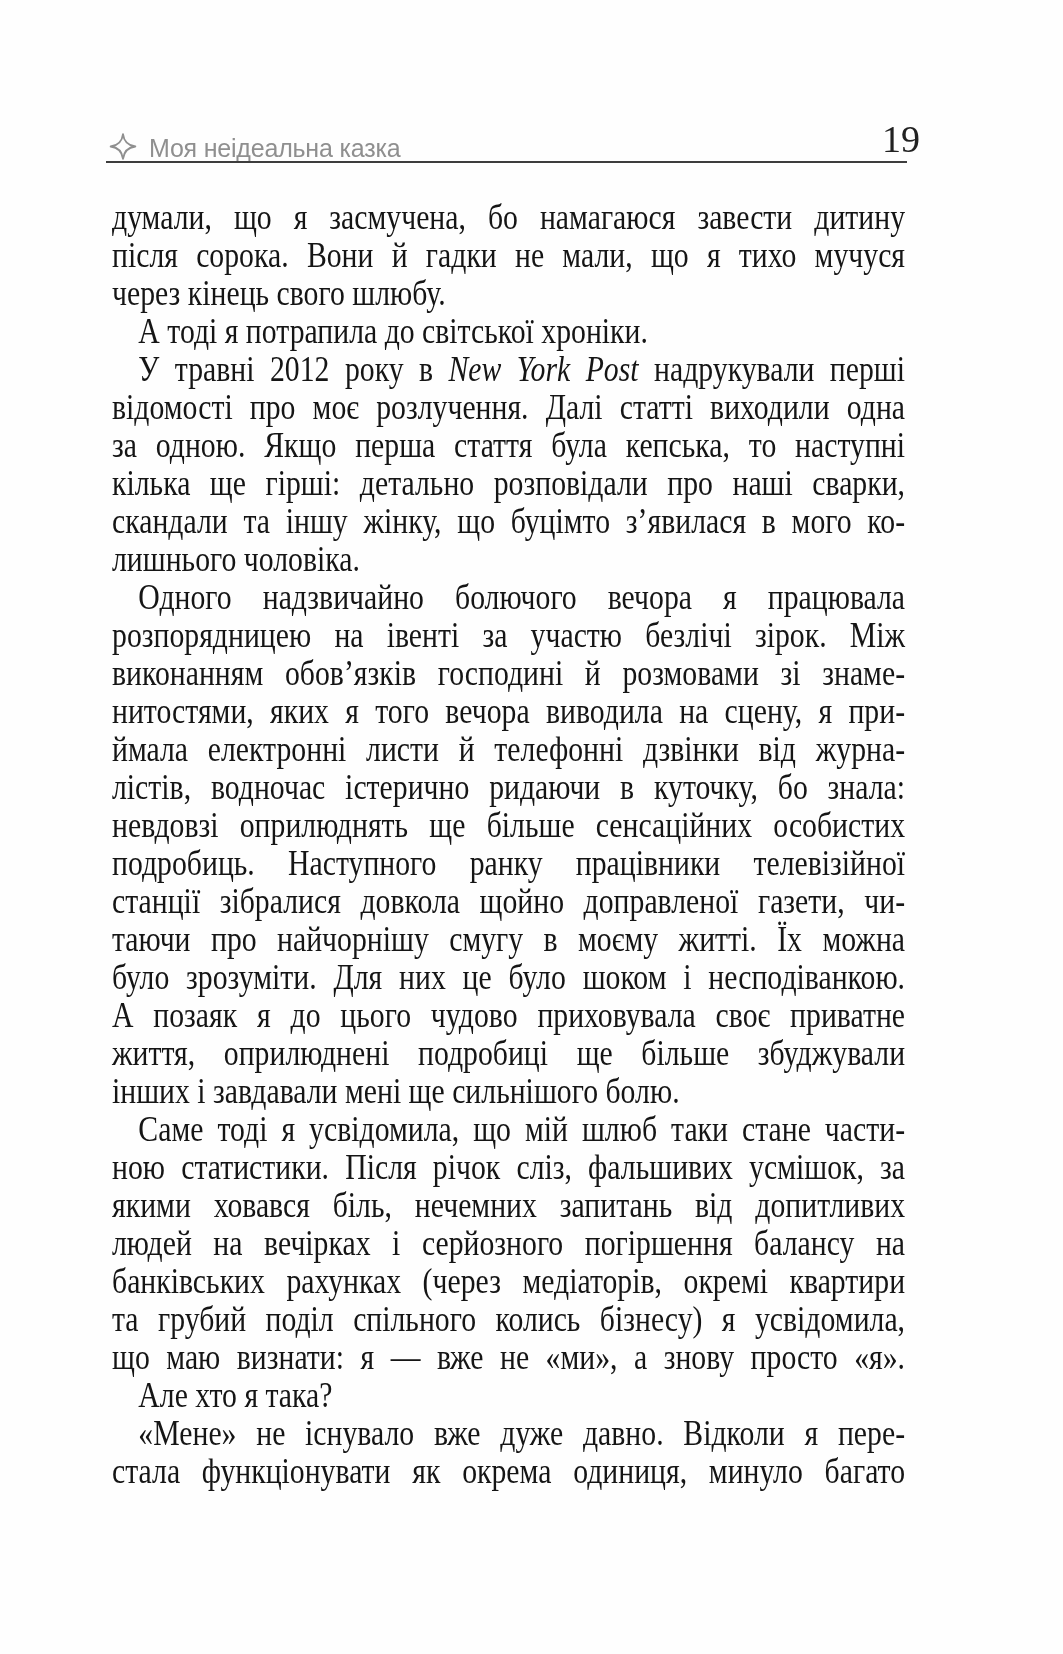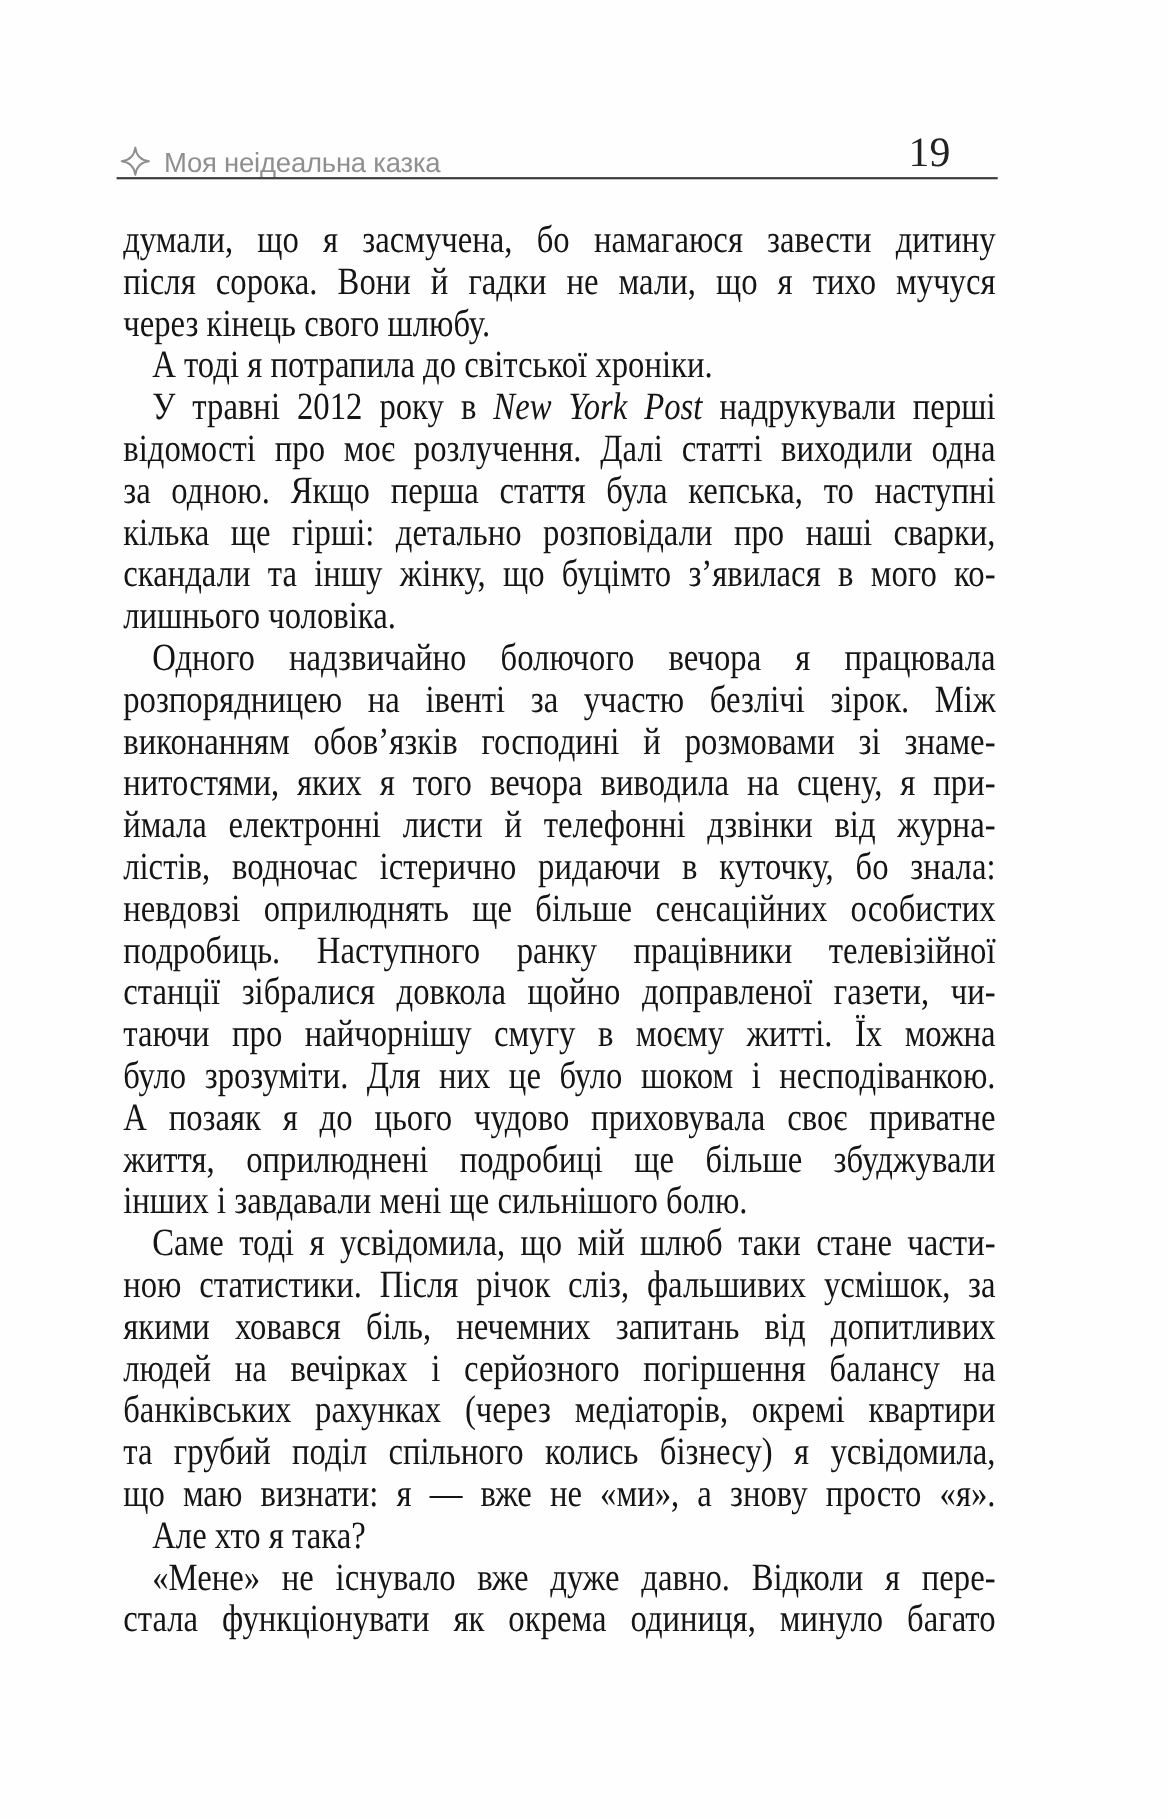--- a/index.html
+++ b/index.html
@@ -30,21 +30,21 @@
     left: 149px;
     top: 134px;
     font-family: "Liberation Sans", sans-serif;
     font-size: 25px;
     line-height: 28px;
     letter-spacing: -0.2px;
     color: #8f8f8f;
   }
   .pagenum {
     position: absolute;
-    left: 664px;
+    left: 720px;
     top: 119px;
     width: 200px;
     text-align: right;
     font-family: "Liberation Serif", serif;
     font-size: 38px;
     line-height: 40px;
     color: #222222;
   }
   .rule {
     position: absolute;

